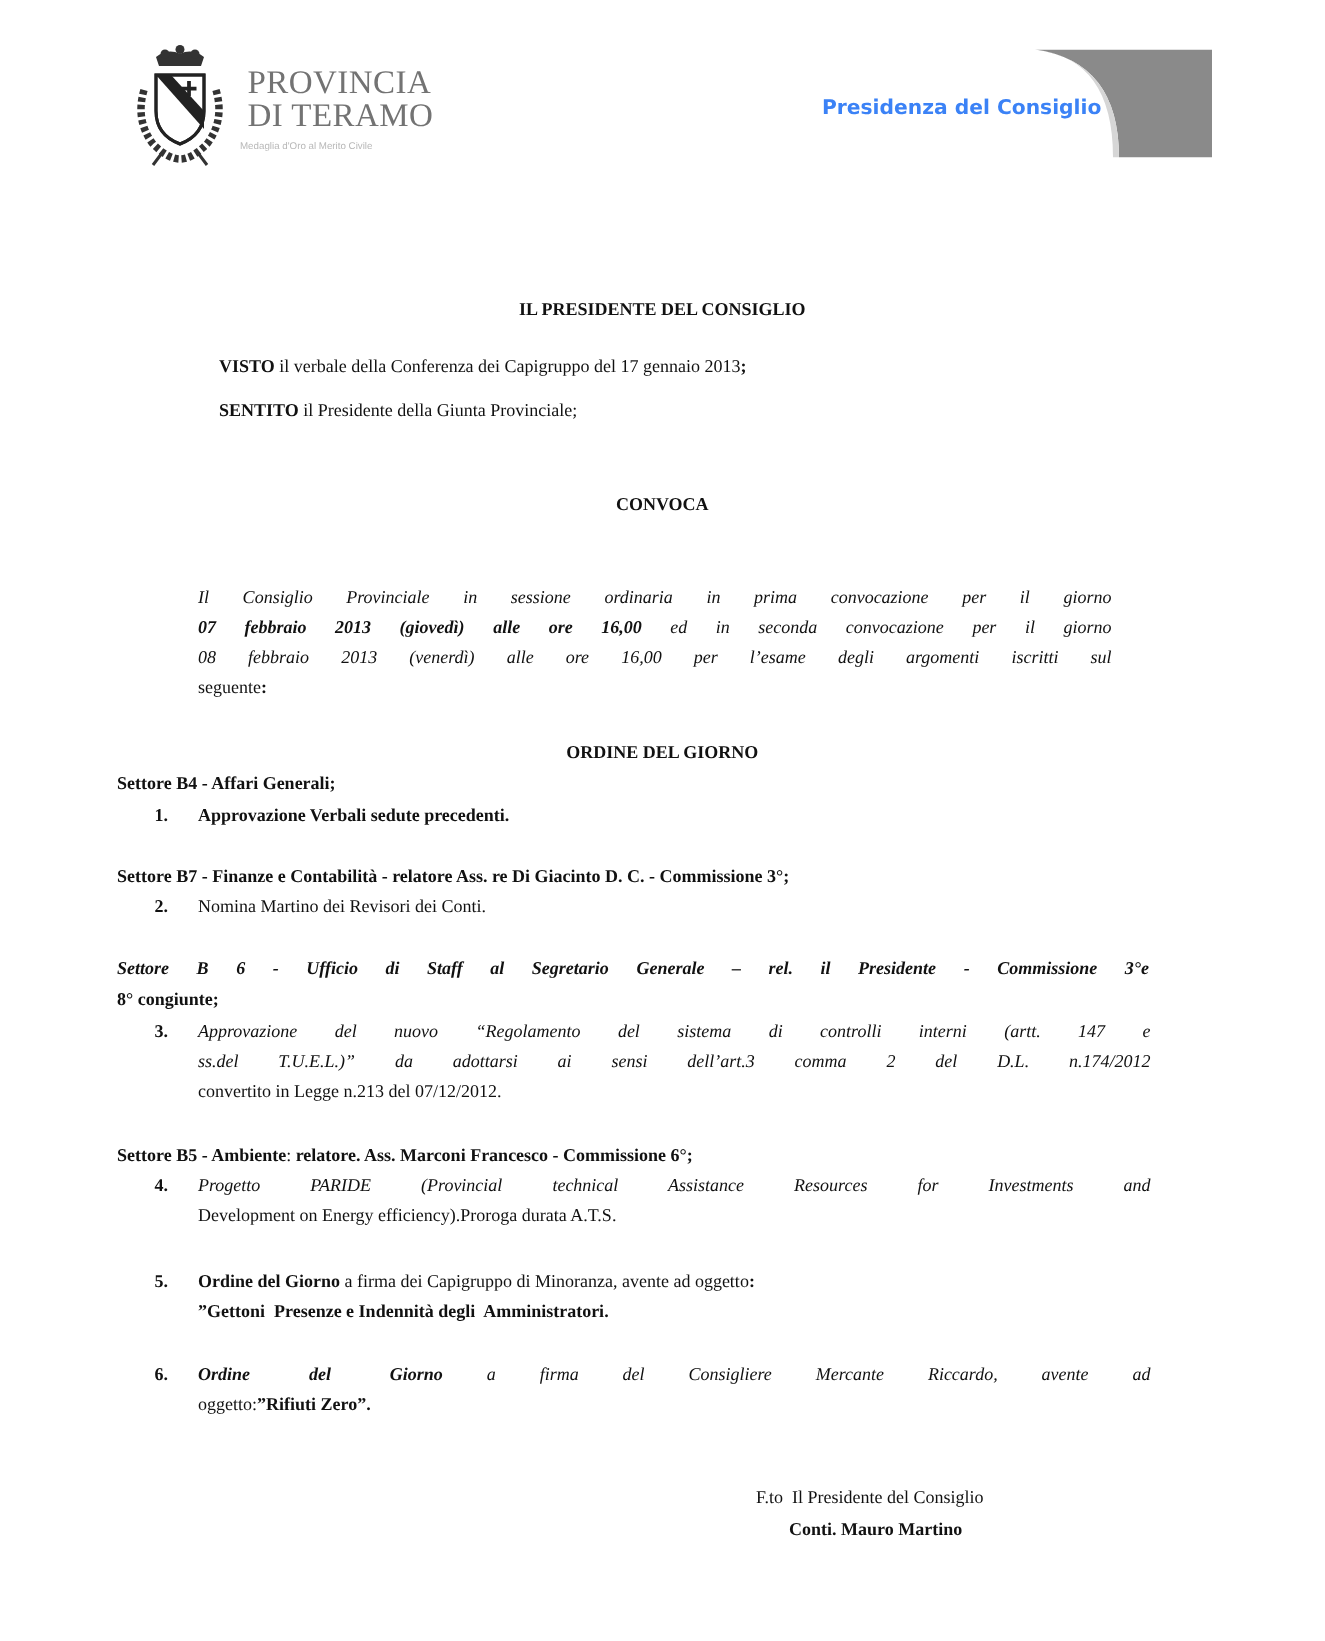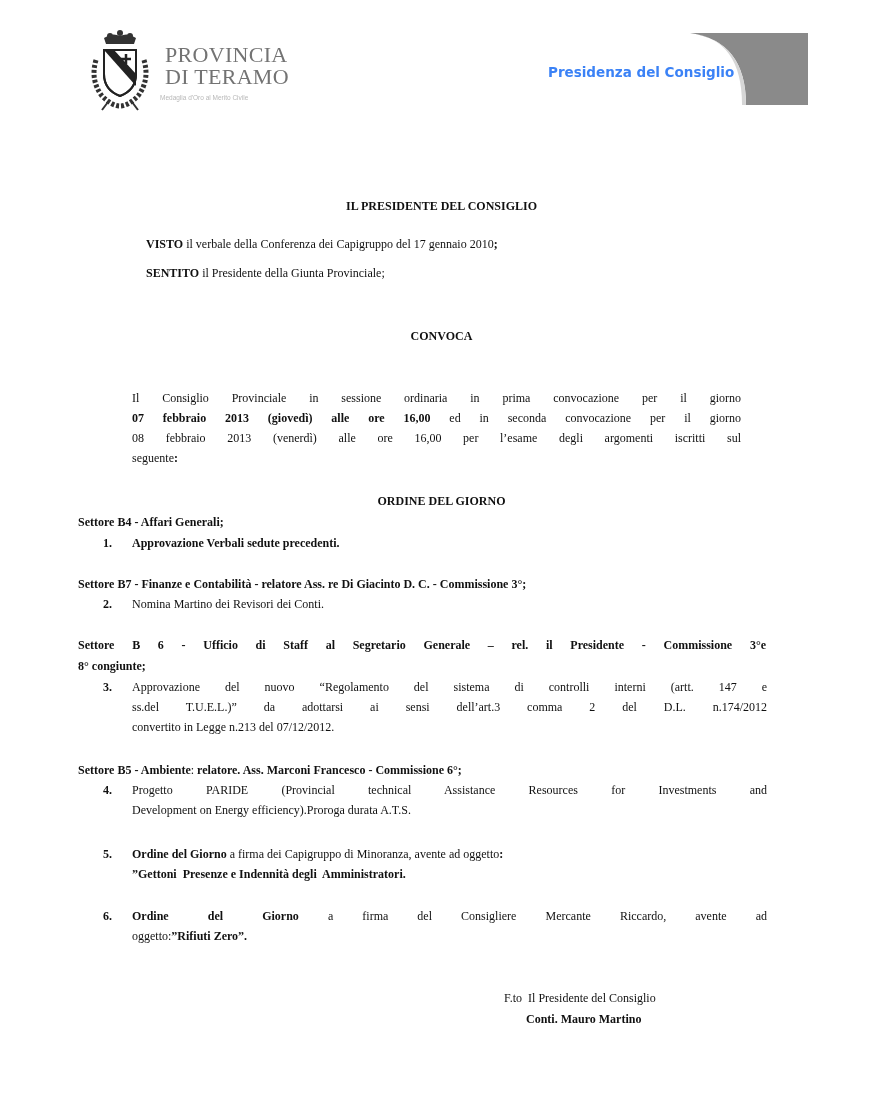--- a/index.html
+++ b/index.html
@@ -8,21 +8,21 @@
   
   .logo { left:90px; top:30px; width:60px; height:82px; }
   .logo-title { left:154px; top:44px; font-family:"Liberation Serif", serif; font-size:22px; line-height:22px; color:#737373; letter-spacing:0.3px;margin-left:11px; }
   .logo-sub { left:160px; top:94px; font-family:"Liberation Sans", sans-serif; font-size:6.5px; color:#b8b8b8; }
   .corner { left:690px; top:33px; width:118px; height:72px; }
   .pres-header { left:548px; top:64px; font-family:"DejaVu Sans", sans-serif; font-weight:bold; font-size:13.5px; color:#3b82f6; }
   
   .t { font-size:12px; line-height:20px; white-space:nowrap; }
   .b { font-weight:bold; }
   .center { text-align:center; width:883px; left:0; }
-  .just1 { text-align:justify; text-align-last:justify; white-space:normal; }
+  .just1 { text-align:justify; text-align-last:justify; white-space:normal;font-style:italic; }
 </style>
 </head>
 <body>
 
 <div class="abs logo">
   <svg width="60" height="82" viewBox="0 0 60 82">
     <path d="M14 8 q8 -6 16 -2 q8 -4 16 2 l-2 6 h-28 z" fill="#333"></path>
     <circle cx="20" cy="6" r="3" fill="#333"></circle>
       <circle cx="30" cy="3" r="3" fill="#333"></circle>
       <circle cx="40" cy="6" r="3" fill="#333"></circle>
@@ -45,21 +45,21 @@
   <svg width="118" height="72" viewBox="0 0 118 72">
     <path d="M0 0 H118 V72 H56 Q56 8 0 0 Z" fill="#8a8a8a"></path>
     <path d="M0 0 Q52 6 52 72 H56 Q56 8 0 0 Z" fill="#d6d6d6"></path>
   </svg>
 </div>
 <div class="abs pres-header">Presidenza del Consiglio</div>
 
 <div class="abs t b center" style="top:196px;">IL PRESIDENTE DEL CONSIGLIO</div>
 
 <div class="abs t" style="left:146px; top:234px;">
-  <span class="b">VISTO</span><span> il verbale della Conferenza dei Capigruppo del 17 gennaio 2010</span><span class="b">;</span>
+  <span class="b">VISTO</span><span> il verbale della Conferenza dei Capigruppo del 17 gennaio 2013</span><span class="b">;</span>
 </div>
 <div class="abs t" style="left:146px; top:263px;">
   <span class="b">SENTITO</span><span> il Presidente della Giunta Provinciale;</span>
 </div>
 
 <div class="abs t b center" style="top:326px;">CONVOCA</div>
 
 <div class="abs t just1" style="left:132px; top:388px; width:609px;">Il Consiglio Provinciale in sessione ordinaria in prima convocazione per il giorno</div>
 <div class="abs t just1" style="left:132px; top:408px; width:609px;">
   <span class="b">07 febbraio 2013 (giovedì) alle ore 16,00</span><span> ed in seconda convocazione per il giorno</span>

